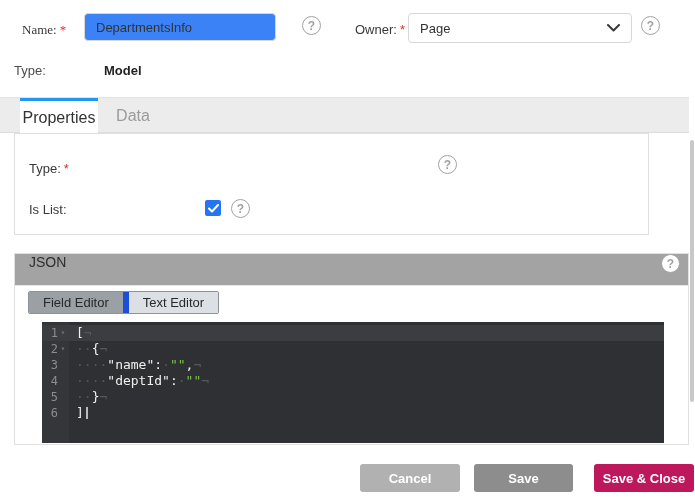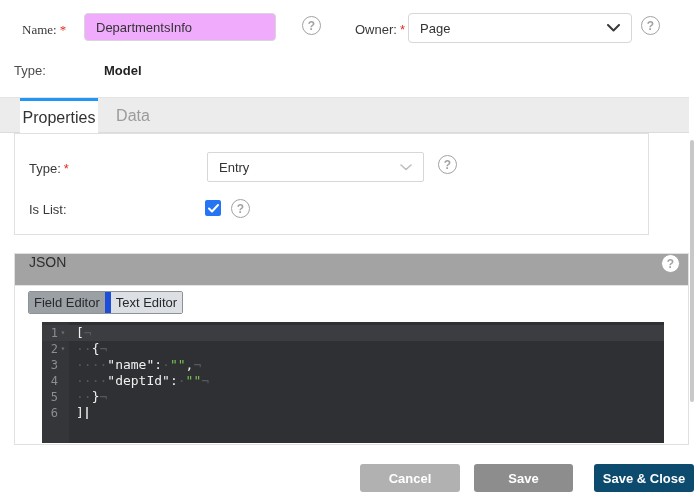--- a/index.html
+++ b/index.html
@@ -2,21 +2,21 @@
 <html><head>
 <meta charset="utf-8">
 <style>
   html,body{margin:0;padding:0;}
   body{width:695px;height:504px;background:#fff;font-family:"Liberation Sans",sans-serif;
        -webkit-font-smoothing:antialiased;position:relative;overflow:hidden;}
   .abs{position:absolute;}
   .lbl{font-size:13px;color:#383838;}
   .req{color:#e02b20;margin-left:3px;font-size:13px;}
   
-  .textbox{box-sizing:border-box;border:1px solid #d7d7d7;border-radius:4px;background:#f0abfc;
+  .textbox{box-sizing:border-box;border:1px solid #d7d7d7;border-radius:4px;background:#3b82f6;
            font-size:13px;color:#333;padding:0 11px;font-family:"Liberation Sans",sans-serif;outline:none;}
   .selbox{box-sizing:border-box;border:1px solid #d7d7d7;border-radius:4px;background:#fff;
           font-size:13px;color:#333;display:flex;align-items:center;padding:14px 11px;cursor:pointer;}
   .selbox .chev{margin-left:auto;display:flex;align-items:center;}
   .help{width:19px;height:19px;border:1.5px solid #a2a2a2;border-radius:50%;box-sizing:border-box;
         color:#a2a2a2;font-size:12px;font-weight:600;display:flex;align-items:center;justify-content:center;
         background:#fff;cursor:pointer;}
   .bold{font-weight:700;color:#222;padding-left:32px;}
   
   .tabbar{left:0;top:97px;width:689px;height:36px;background:#ececec;border-top:1px solid #e3e3e3;
@@ -30,21 +30,21 @@
   
   .cbx{width:16px;height:16px;background:#2574f4;border-radius:2px;display:flex;align-items:center;
        justify-content:center;cursor:pointer;}
   
   .json-head{left:0;top:0;width:100%;height:32px;background:#a3a3a3;border-bottom:1px solid #e4e4e4;
              box-sizing:border-box;display:flex;align-items:flex-start;padding:0 8px 0 14px;}
   .json-title{font-size:14px;font-weight:500;color:#2e2e2e;}
   
   .seg{display:flex;border:1px solid #8e9296;border-radius:2px;overflow:hidden;height:21px;}
   .seg .segbtn{font-size:13px;display:flex;align-items:center;justify-content:center;cursor:pointer;
-               padding:0 5px;color:#25292d;}
+               padding:0 14px;color:#25292d;}
   .seg .segbtn.on{background:#9ba0a4;}
   .seg .segbtn.off{background:#dce0e4;border-left:6px solid #1d4ed8;}
   
   .editor{display:flex;background:#2f3033;font-family:"DejaVu Sans Mono",monospace;font-size:13px;
           overflow:hidden;}
   .gutter{width:27px;background:#343639;padding-top:3px;box-sizing:border-box;}
   .codecol{flex:1;padding-top:3px;overflow:hidden;}
   .gut-row{height:16px;display:flex;align-items:center;justify-content:flex-end;padding-right:1px;}
   .gut-row .lnum{color:#8b8d90;font-size:12px;}
   .gut-row .fold{width:10px;text-align:center;color:#6e7072;font-size:8px;line-height:10px;cursor:pointer;}
@@ -53,21 +53,21 @@
   .tk-plain{color:#f0f0ef;}
   .tk-str{color:#7bc34f;}
   .ws,.eolm{color:#55585c;}
   .cursor{display:inline-block;width:2px;height:12px;background:#b7bcba;vertical-align:-2px;margin-left:2px;}
   
   .btn{position:absolute;top:464px;height:28px;border:none;border-radius:3px;color:#fff;font-size:13px;
        font-family:"Liberation Sans",sans-serif;display:flex;align-items:center;justify-content:center;
        cursor:pointer;font-weight:bold;}
   .btn-cancel{left:360px;width:100px;background:#b1b1b1;}
   .btn-save{left:474px;width:99px;background:#8d8d8d;}
-  .btn-saveclose{left:594px;width:100px;background:#0c4a6e;}
+  .btn-saveclose{left:594px;width:100px;background:#be185d;}
   
   .sb-thumb{left:690px;top:140px;width:4px;height:262px;background:#c8c8c8;border-radius:2px;cursor:pointer;}
 </style>
 </head>
 <body>
 
 <div class="abs" style="left:22px;top:20px;font-family:Liberation Serif, serif;">
   <span class="lbl">Name:</span><span class="req">*</span>
 </div>
 <input class="textbox abs" style="left: 84px; top: 13px; width: 192px; height: 28px;" value="DepartmentsInfo">
@@ -100,28 +100,20 @@
   <div class="tab inactive" style="left:98px;width:70px;">
     <span>Data</span>
   </div>
 </div>
 
 <div class="abs" style="left:21px;top:132px;width:76px;height:2px;background:#fff;"></div>
 
 <div class="card abs" style="left:14px;top:133px;width:635px;height:102px;">
   <div class="abs" style="left:14px;top:25px;">
     <span class="lbl">Type:</span><span class="req">*</span>
-  </div>
-  <div class="selbox abs" style="left:192px;top:18px;width:217px;height:27px;border-radius:2px;">
-    <span>Entry</span>
-    <span class="chev">
-      <svg width="12" height="7" viewBox="0 0 12 7">
-          <polyline points="1,1 6,5.5 11,1" fill="none" stroke="#bdbdbd" stroke-width="1.6" stroke-linecap="round" stroke-linejoin="round"></polyline>
-        </svg>
-    </span>
   </div>
   <div class="help abs" style="left:423px;top:21px;">
     <span>?</span>
   </div>
 
   <span class="lbl abs" style="left:14px;top:68px;">Is List:</span>
   <div class="cbx abs" style="left:190px;top:66px;">
     <svg width="11" height="9" viewBox="0 0 11 9">
         <polyline points="1,4.5 4,7.5 10,1" fill="none" stroke="#fff" stroke-width="2" stroke-linecap="round" stroke-linejoin="round"></polyline>
       </svg>

